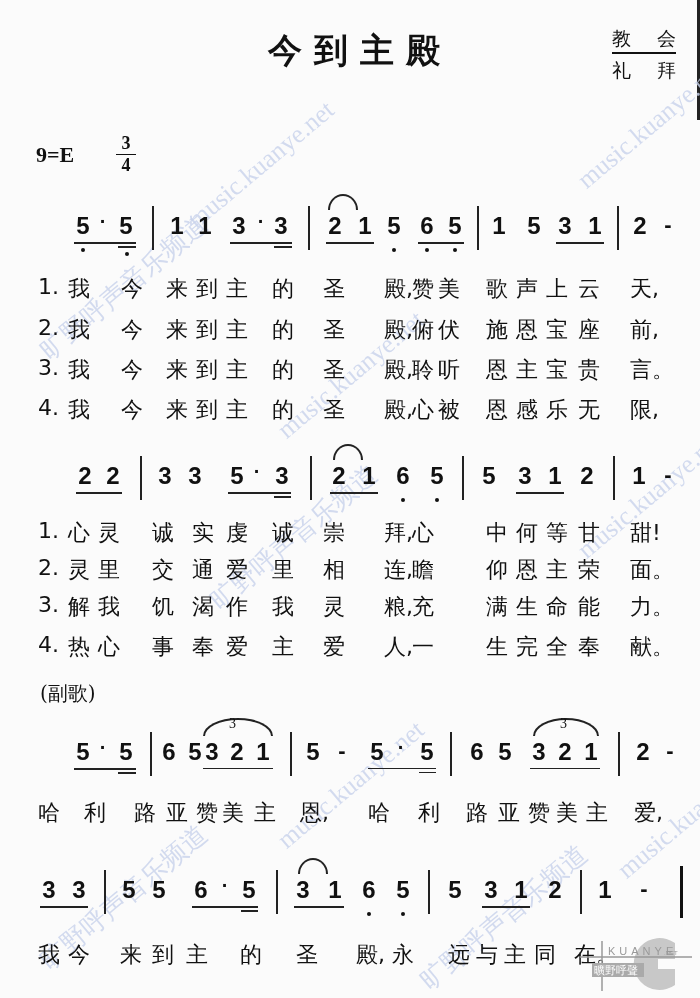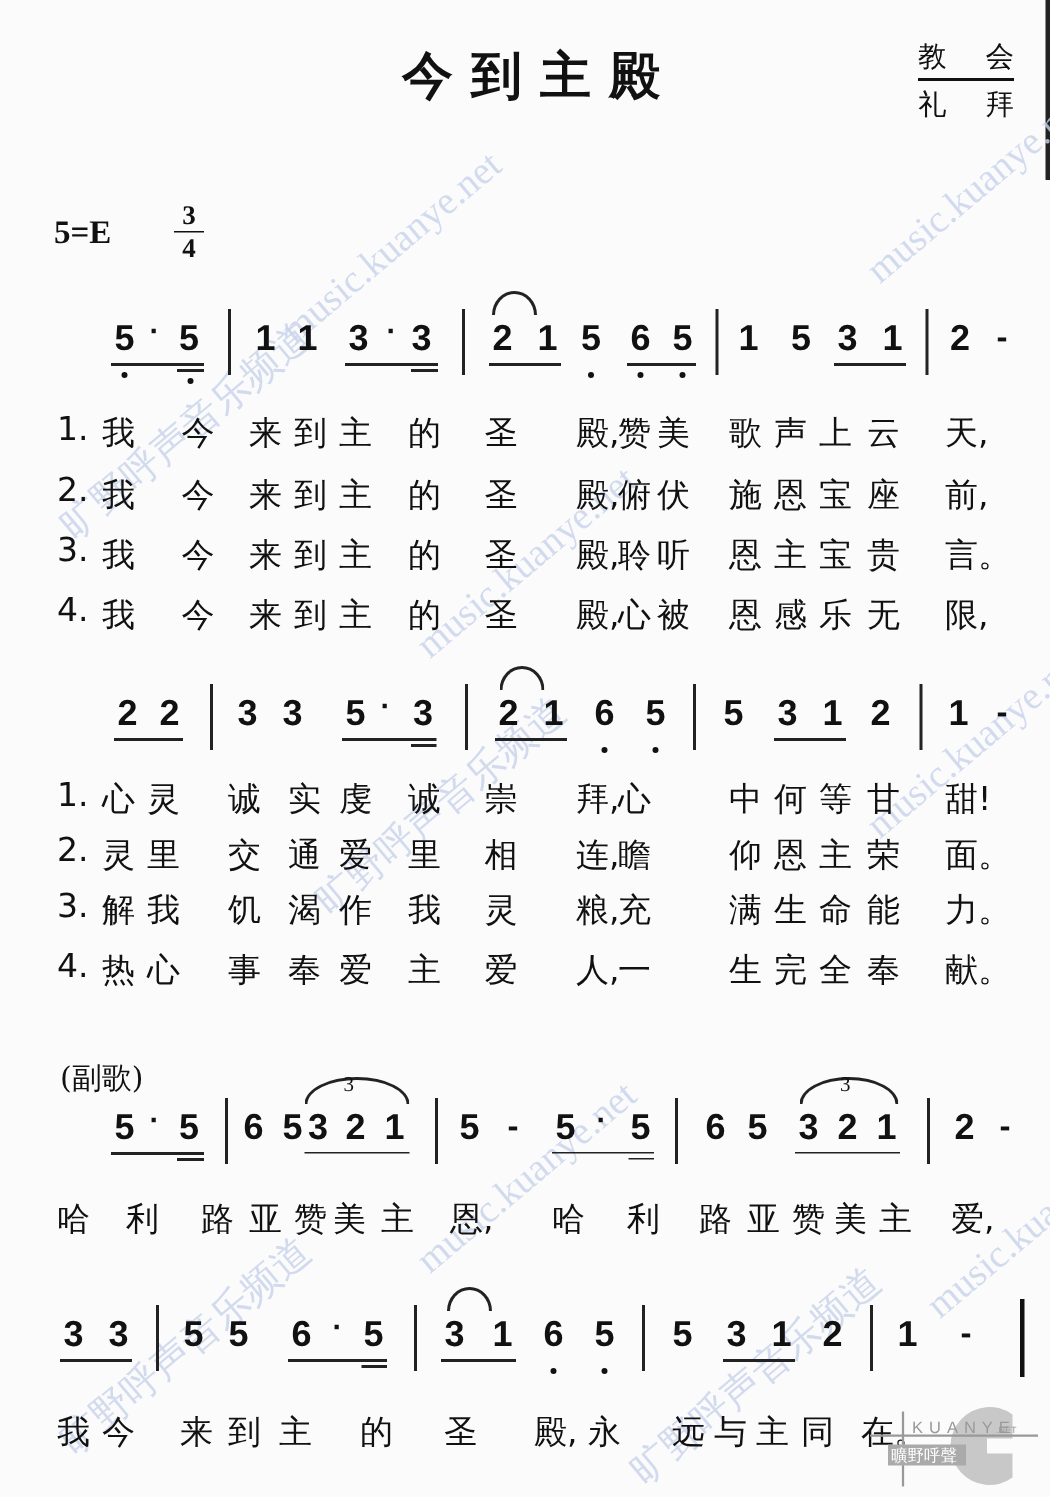--- a/index.html
+++ b/index.html
@@ -35,21 +35,21 @@
     position: absolute; border: 2px solid #222; border-bottom: none; border-radius: 50% 50% 0 0 / 100% 100% 0 0; height: 14px; top: -2px;
   }
   .trip { position: absolute; font-size: 14px; font-family: "Liberation Serif", serif; top: -6px; }
 
   .lyric {
     position: absolute; left: 0; width: 700px; height: 36px; font-size: 22px;
     font-family: "DejaVu Sans", sans-serif; white-space: nowrap;
   }
   .lyric span { position: absolute; top: 0; }
 
-  .refrain { position: absolute; left: 40px; top: 680px; font-size: 20px; font-family: "DejaVu Serif", serif; margin-top: 25px; }
+  .refrain { position: absolute; left: 40px; top: 680px; font-size: 20px; font-family: "DejaVu Serif", serif; }
 
   .wm { position: absolute; color: #c9d3ec; font-size: 26px; font-family: "Liberation Serif", serif; transform: rotate(-40deg); white-space: nowrap; opacity: .8; }
   .logo { position: absolute; left: 580px; top: 935px; width: 115px; height: 58px; }
 </style>
 </head>
 <body>
 
 <div class="right-edge"></div>
 
 <div class="wm" style="left:170px;top:150px;">music.kuanye.net</div>
@@ -68,21 +68,21 @@
   <div class="row">
       <span>教</span>
       <span>会</span>
     </div>
   <div class="rule"></div>
   <div class="row">
       <span>礼</span>
       <span>拜</span>
     </div>
 </div>
-<div class="key">5=E</div>
+<div class="key">9=E</div>
 <div class="timesig">
   <div>3</div>
   <div class="line"></div>
   <div>4</div>
 </div>
 
 <div class="staff" style="top:196px;">
   <span class="note" style="left:74px">5</span>
   <span class="dotc" style="left:96px">·</span>
   <span class="note" style="left:117px">5</span>

